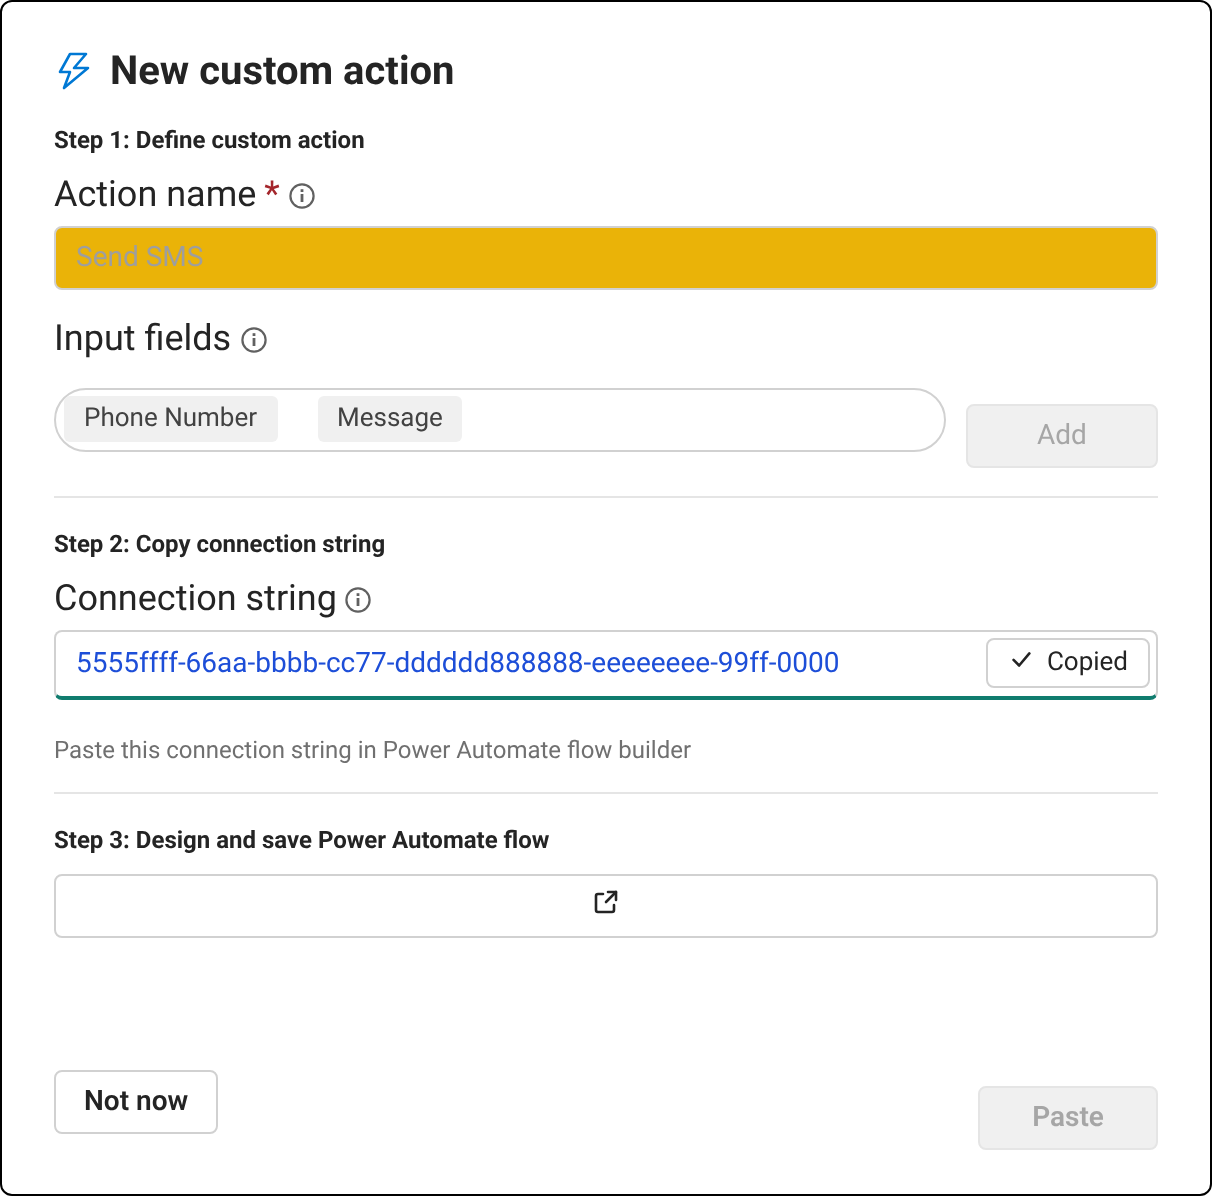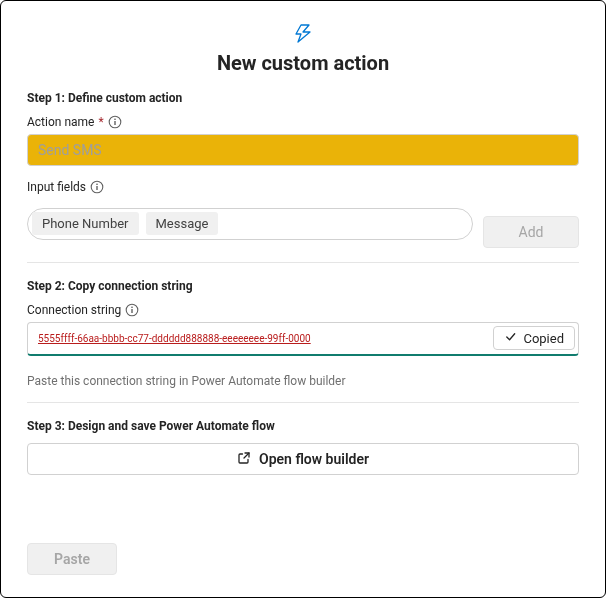--- a/index.html
+++ b/index.html
@@ -20,21 +20,20 @@
     padding: 22px 26px 22px 26px;
     display: flex;
     flex-direction: column;
     overflow: hidden;
   }
   .header {
     display: flex;
     align-items: center;
     gap: 8px;
     margin-bottom: 16px;
-    flex-direction: column;
   }
   .header .title {
     font-size: 20px;
     font-weight: 700;
     color: #242424;
   }
   .lightning-icon {
     display: inline-flex;
     color: #0078d4;
   }
@@ -49,21 +48,21 @@
     text-decoration: underline;
     cursor: pointer;
   }
   .step-title {
     font-size: 12px;
     font-weight: 700;
     color: #242424;
     margin-bottom: 10px;
   }
   .field-label {
-    font-size: 12px;
+    font-size: 18px;
     color: #242424;
     margin-bottom: 5px;
     display: flex;
     align-items: center;
     gap: 4px;
   }
   .req { color: #a4262c; }
   .info-icon {
     display: inline-flex;
     color: #424242;
@@ -86,21 +85,21 @@
     gap: 10px;
     align-items: center;
   }
   .chip-input {
     flex: 1;
     min-height: 32px;
     border: 1px solid #d1d1d1;
     border-radius: 16px;
     padding: 2px 4px;
     display: flex;
-    gap: 7px;
+    gap: 20px;
     align-items: center;
     background: #fff;
   }
   .chip {
     background: #f0f0f0;
     color: #424242;
     font-size: 13px;
     padding: 4px 10px;
     border-radius: 3px;
     white-space: nowrap;
@@ -141,24 +140,23 @@
     align-items: center;
     border: 1px solid #d1d1d1;
     border-radius: 4px;
     overflow: hidden;
     border-bottom: 2px solid #107c6e;
     background: #fff;
   }
   .conn-row .conn-val {
     flex: 1;
     padding: 6px 10px;
-    font-size: 10px;
-    color: #b91c1c;
+    font-size: 14px;
+    color: #1d4ed8;
     white-space: nowrap;
-    text-decoration: underline;
   }
   .copied-btn {
     display: flex;
     align-items: center;
     gap: 6px;
     border: 1px solid #d1d1d1;
     border-radius: 4px;
     padding: 3px 10px;
     margin: 3px 3px 4px 0;
     font-size: 13px;
@@ -261,22 +259,22 @@
 
   <div class="step-title">Step 3: Design and save Power Automate flow</div>
   <button class="btn open-flow">
     <span>
       <svg width="14" height="14" viewBox="0 0 14 14">
           <path d="M5.5 3 H3 a1 1 0 0 0 -1 1 V11 a1 1 0 0 0 1 1 H10 a1 1 0 0 0 1 -1 V8.5" stroke="#242424" stroke-width="1.3" fill="none" stroke-linecap="round"></path>
           <path d="M8 2 H12 V6" stroke="#242424" stroke-width="1.3" fill="none" stroke-linecap="round" stroke-linejoin="round"></path>
           <path d="M12 2 L7 7" stroke="#242424" stroke-width="1.3" fill="none" stroke-linecap="round"></path>
         </svg>
     </span>
-    <span>Open flow builder</span>
   </button>
 
   <div class="spacer"></div>
 
   <div class="footer">
+    <button class="btn notnow">Not now</button>
     <button class="btn done disabled" disabled="">Paste</button>
   </div>
 
 </div>
 
 </body></html>

